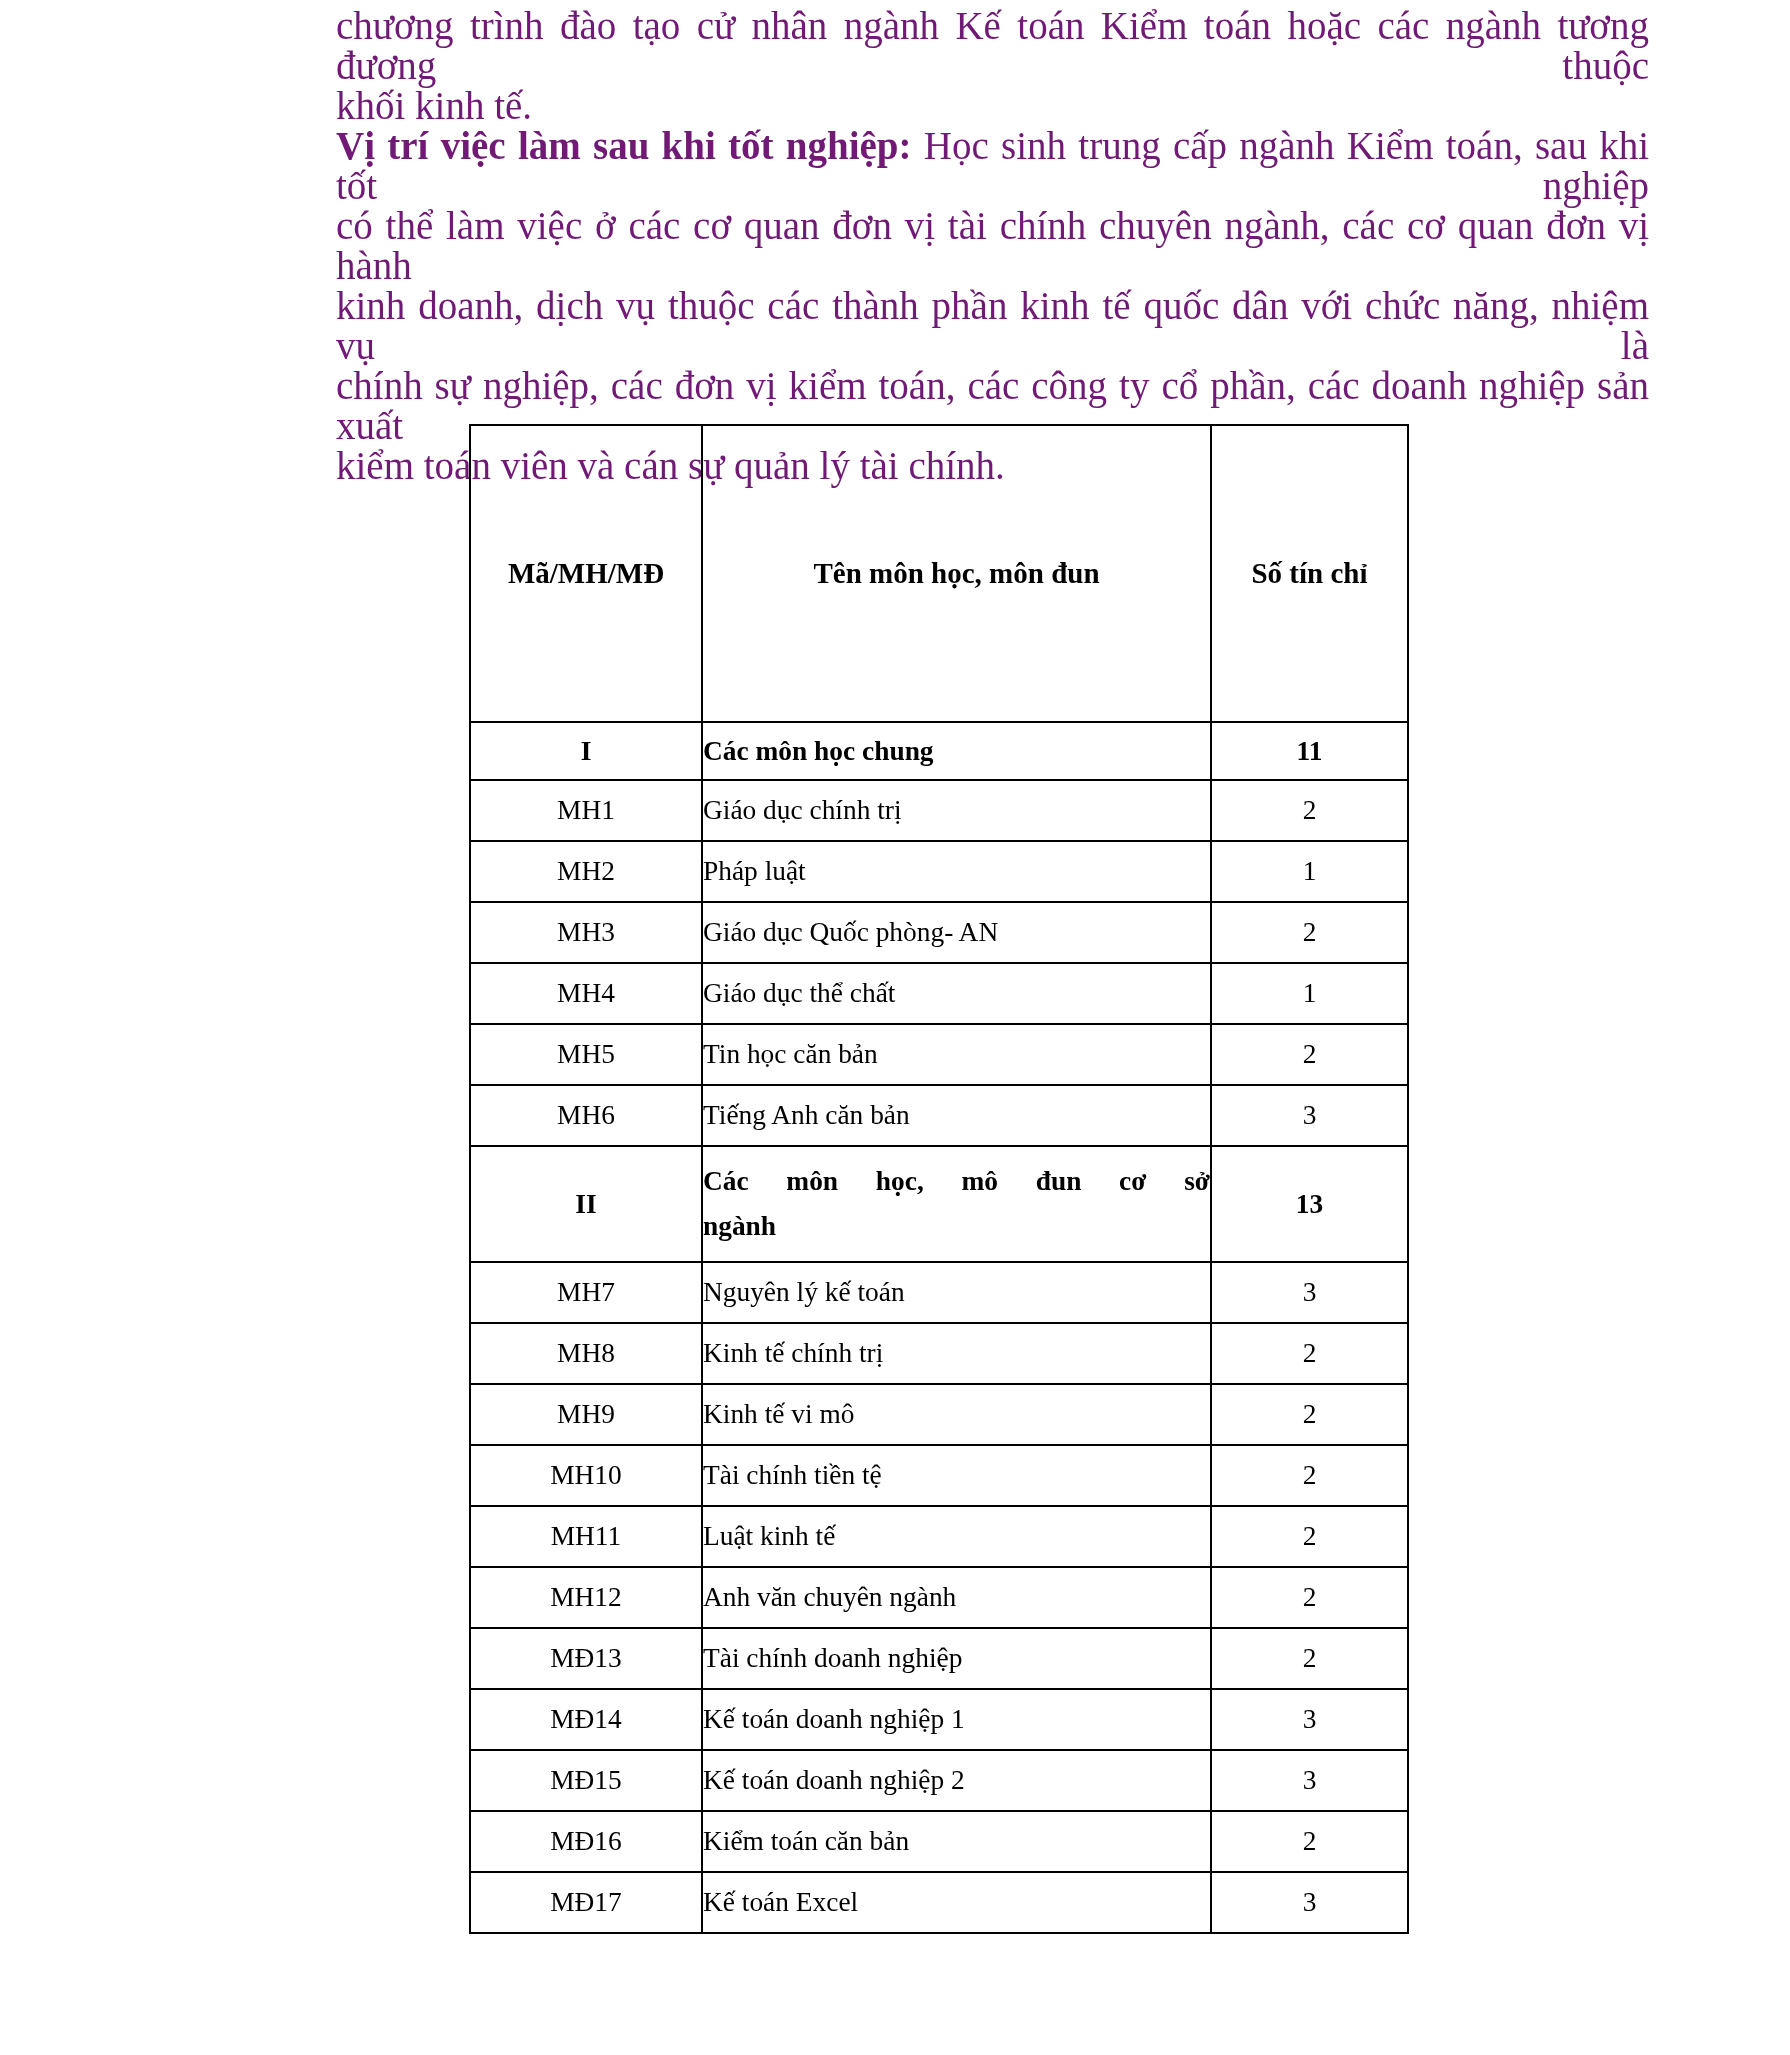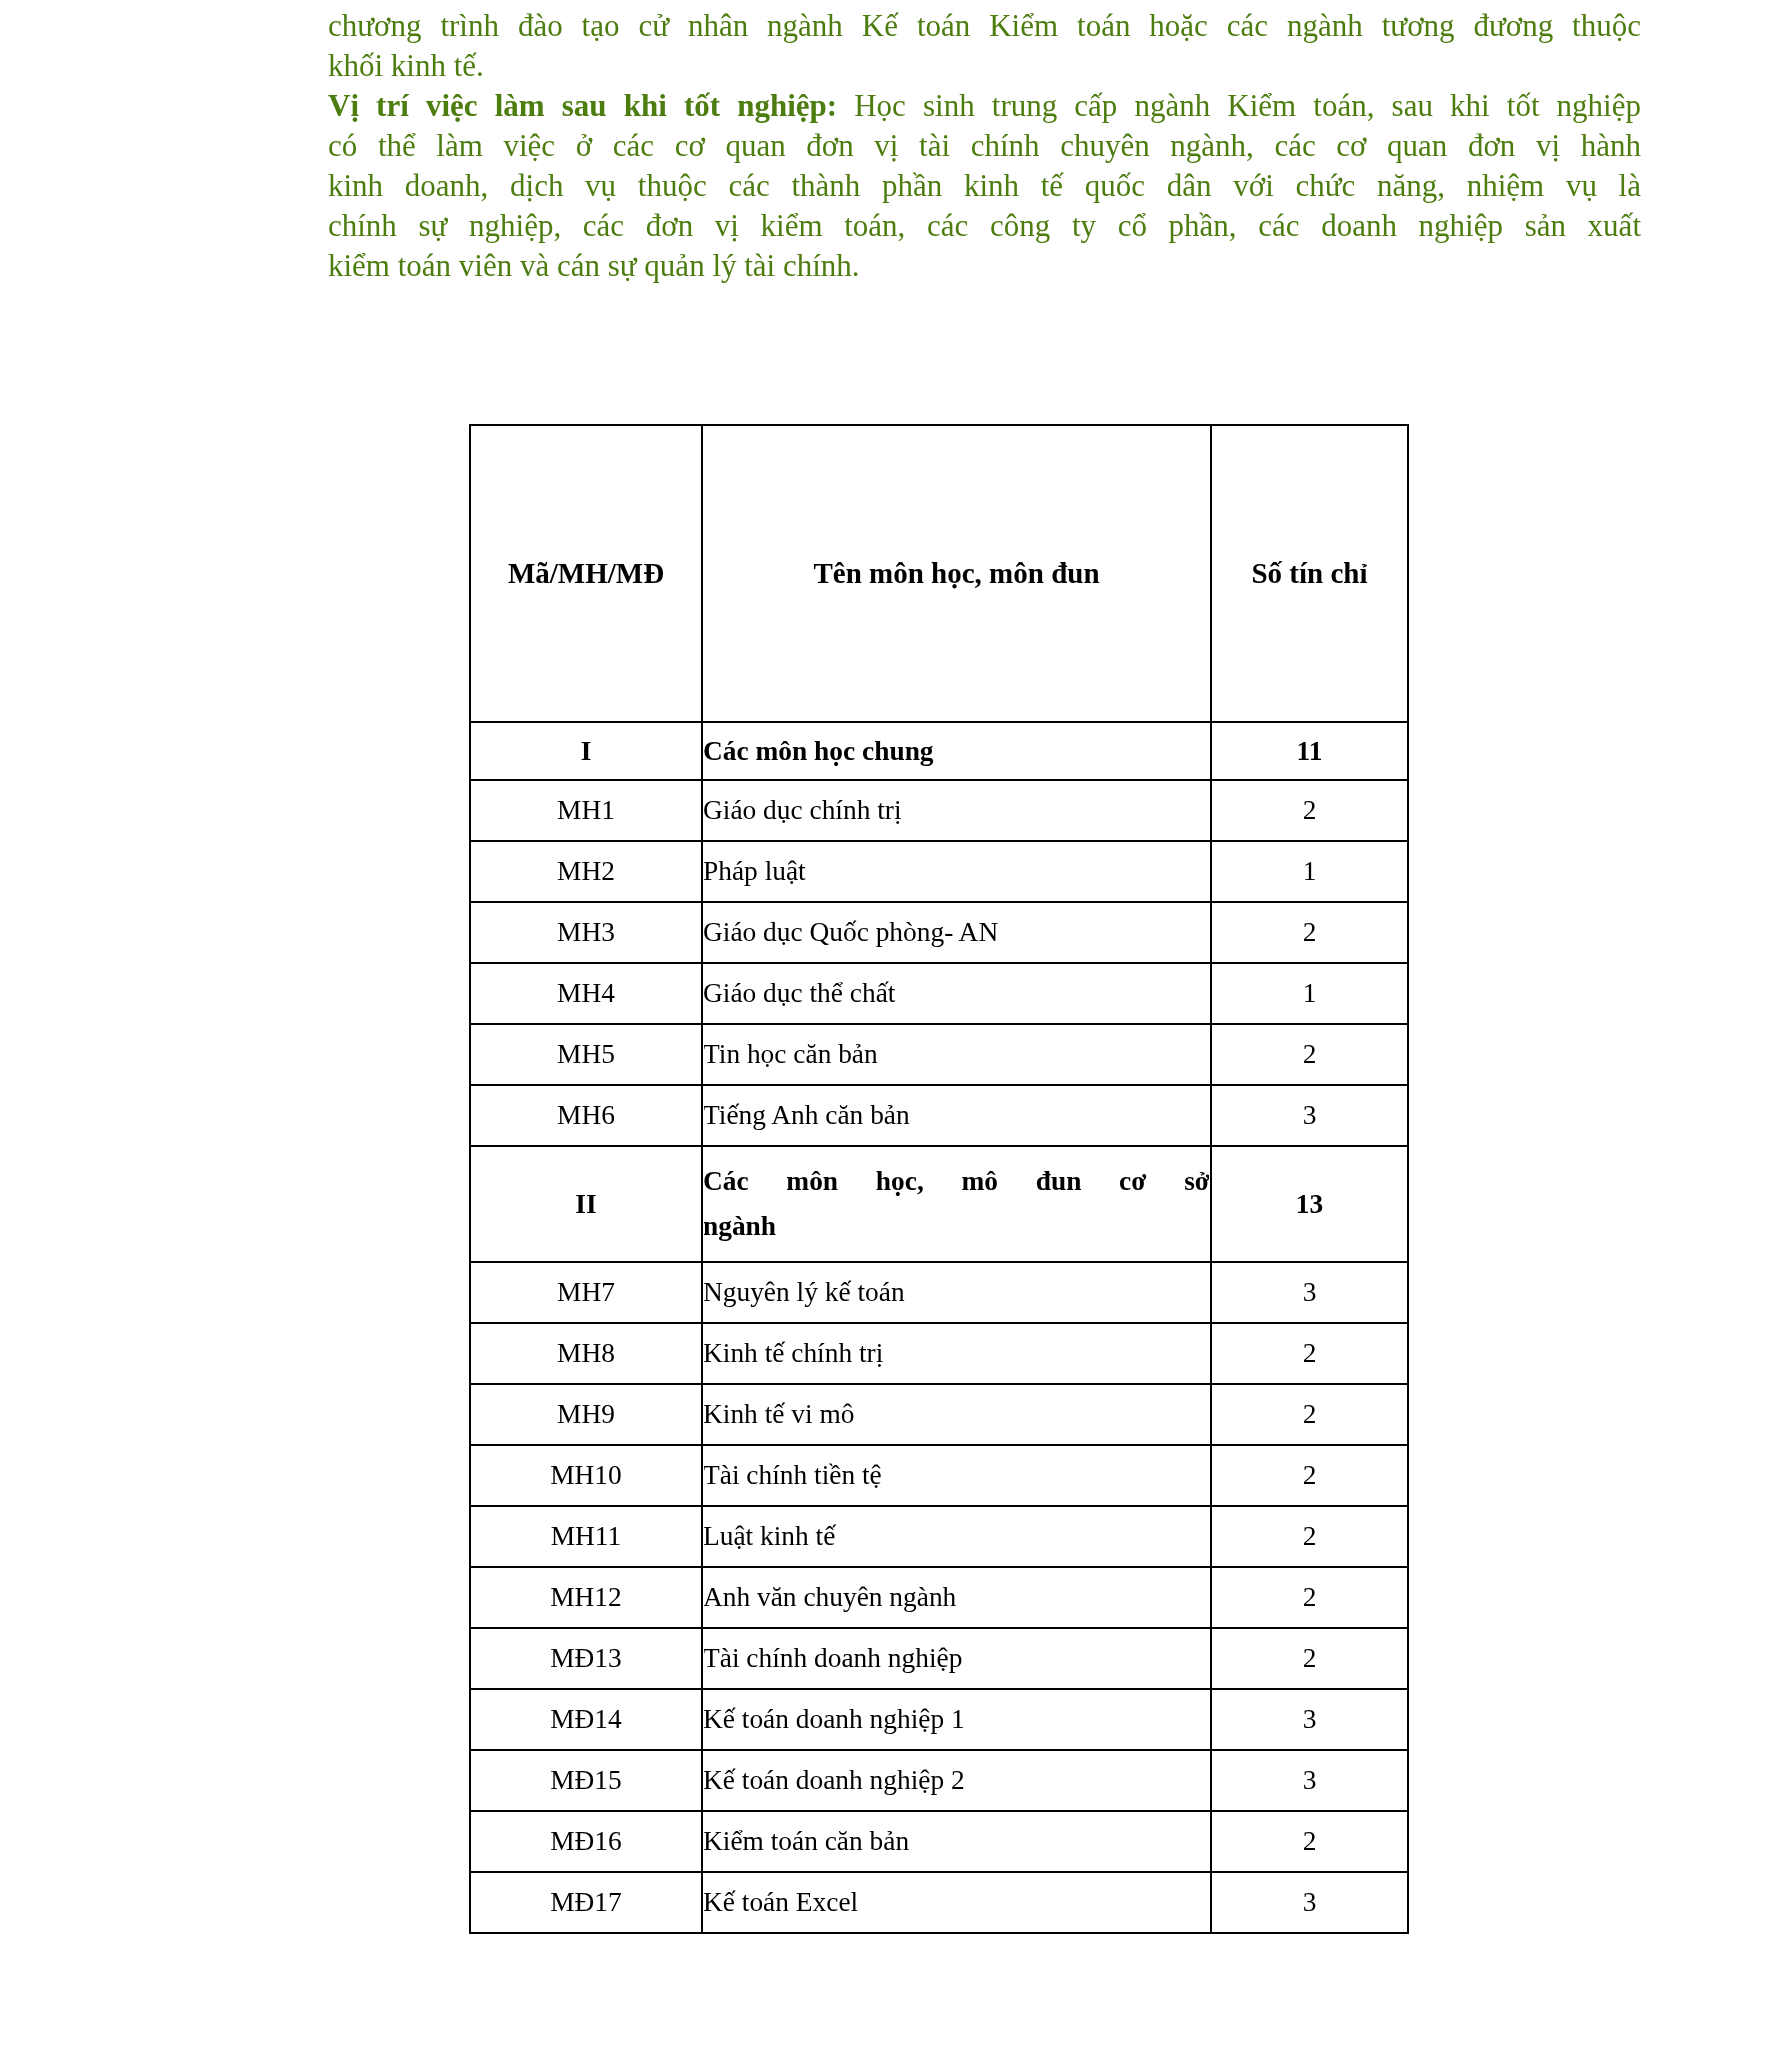--- a/index.html
+++ b/index.html
@@ -12,26 +12,26 @@
     width: 1790px;
     height: 2056px;
     background: #ffffff;
     color: #000000;
     font-family: "Liberation Serif", "DejaVu Serif", serif;
     overflow: hidden;
   }
   
   .text-block {
     position: absolute;
-    left: 328px;
+    left: 336px;
     top: 5.8px;
     width: 1313px;
-    font-size: 31px;
+    font-size: 39px;
     line-height: 40px;
-    color: #4d7c0f;
+    color: #701a75;
   }
   .jline {
     text-align: justify;
     text-align-last: justify;
   }
   .lline {
     text-align: left;
   }
   .b {
     font-weight: bold;
@@ -62,21 +62,20 @@
     font-size: 29px;
     text-align: center;
   }
   td.code {
     text-align: center;
   }
   td.name {
     text-align: left;
     padding-left: 19px;
     padding-right: 10px;
-    border-radius: 23px;
   }
   td.credits {
     text-align: center;
   }
   tr.sec td, tr.sec-first td {
     font-weight: bold;
   }
   .nline1 {
     line-height: 45px;
     text-align: justify;

